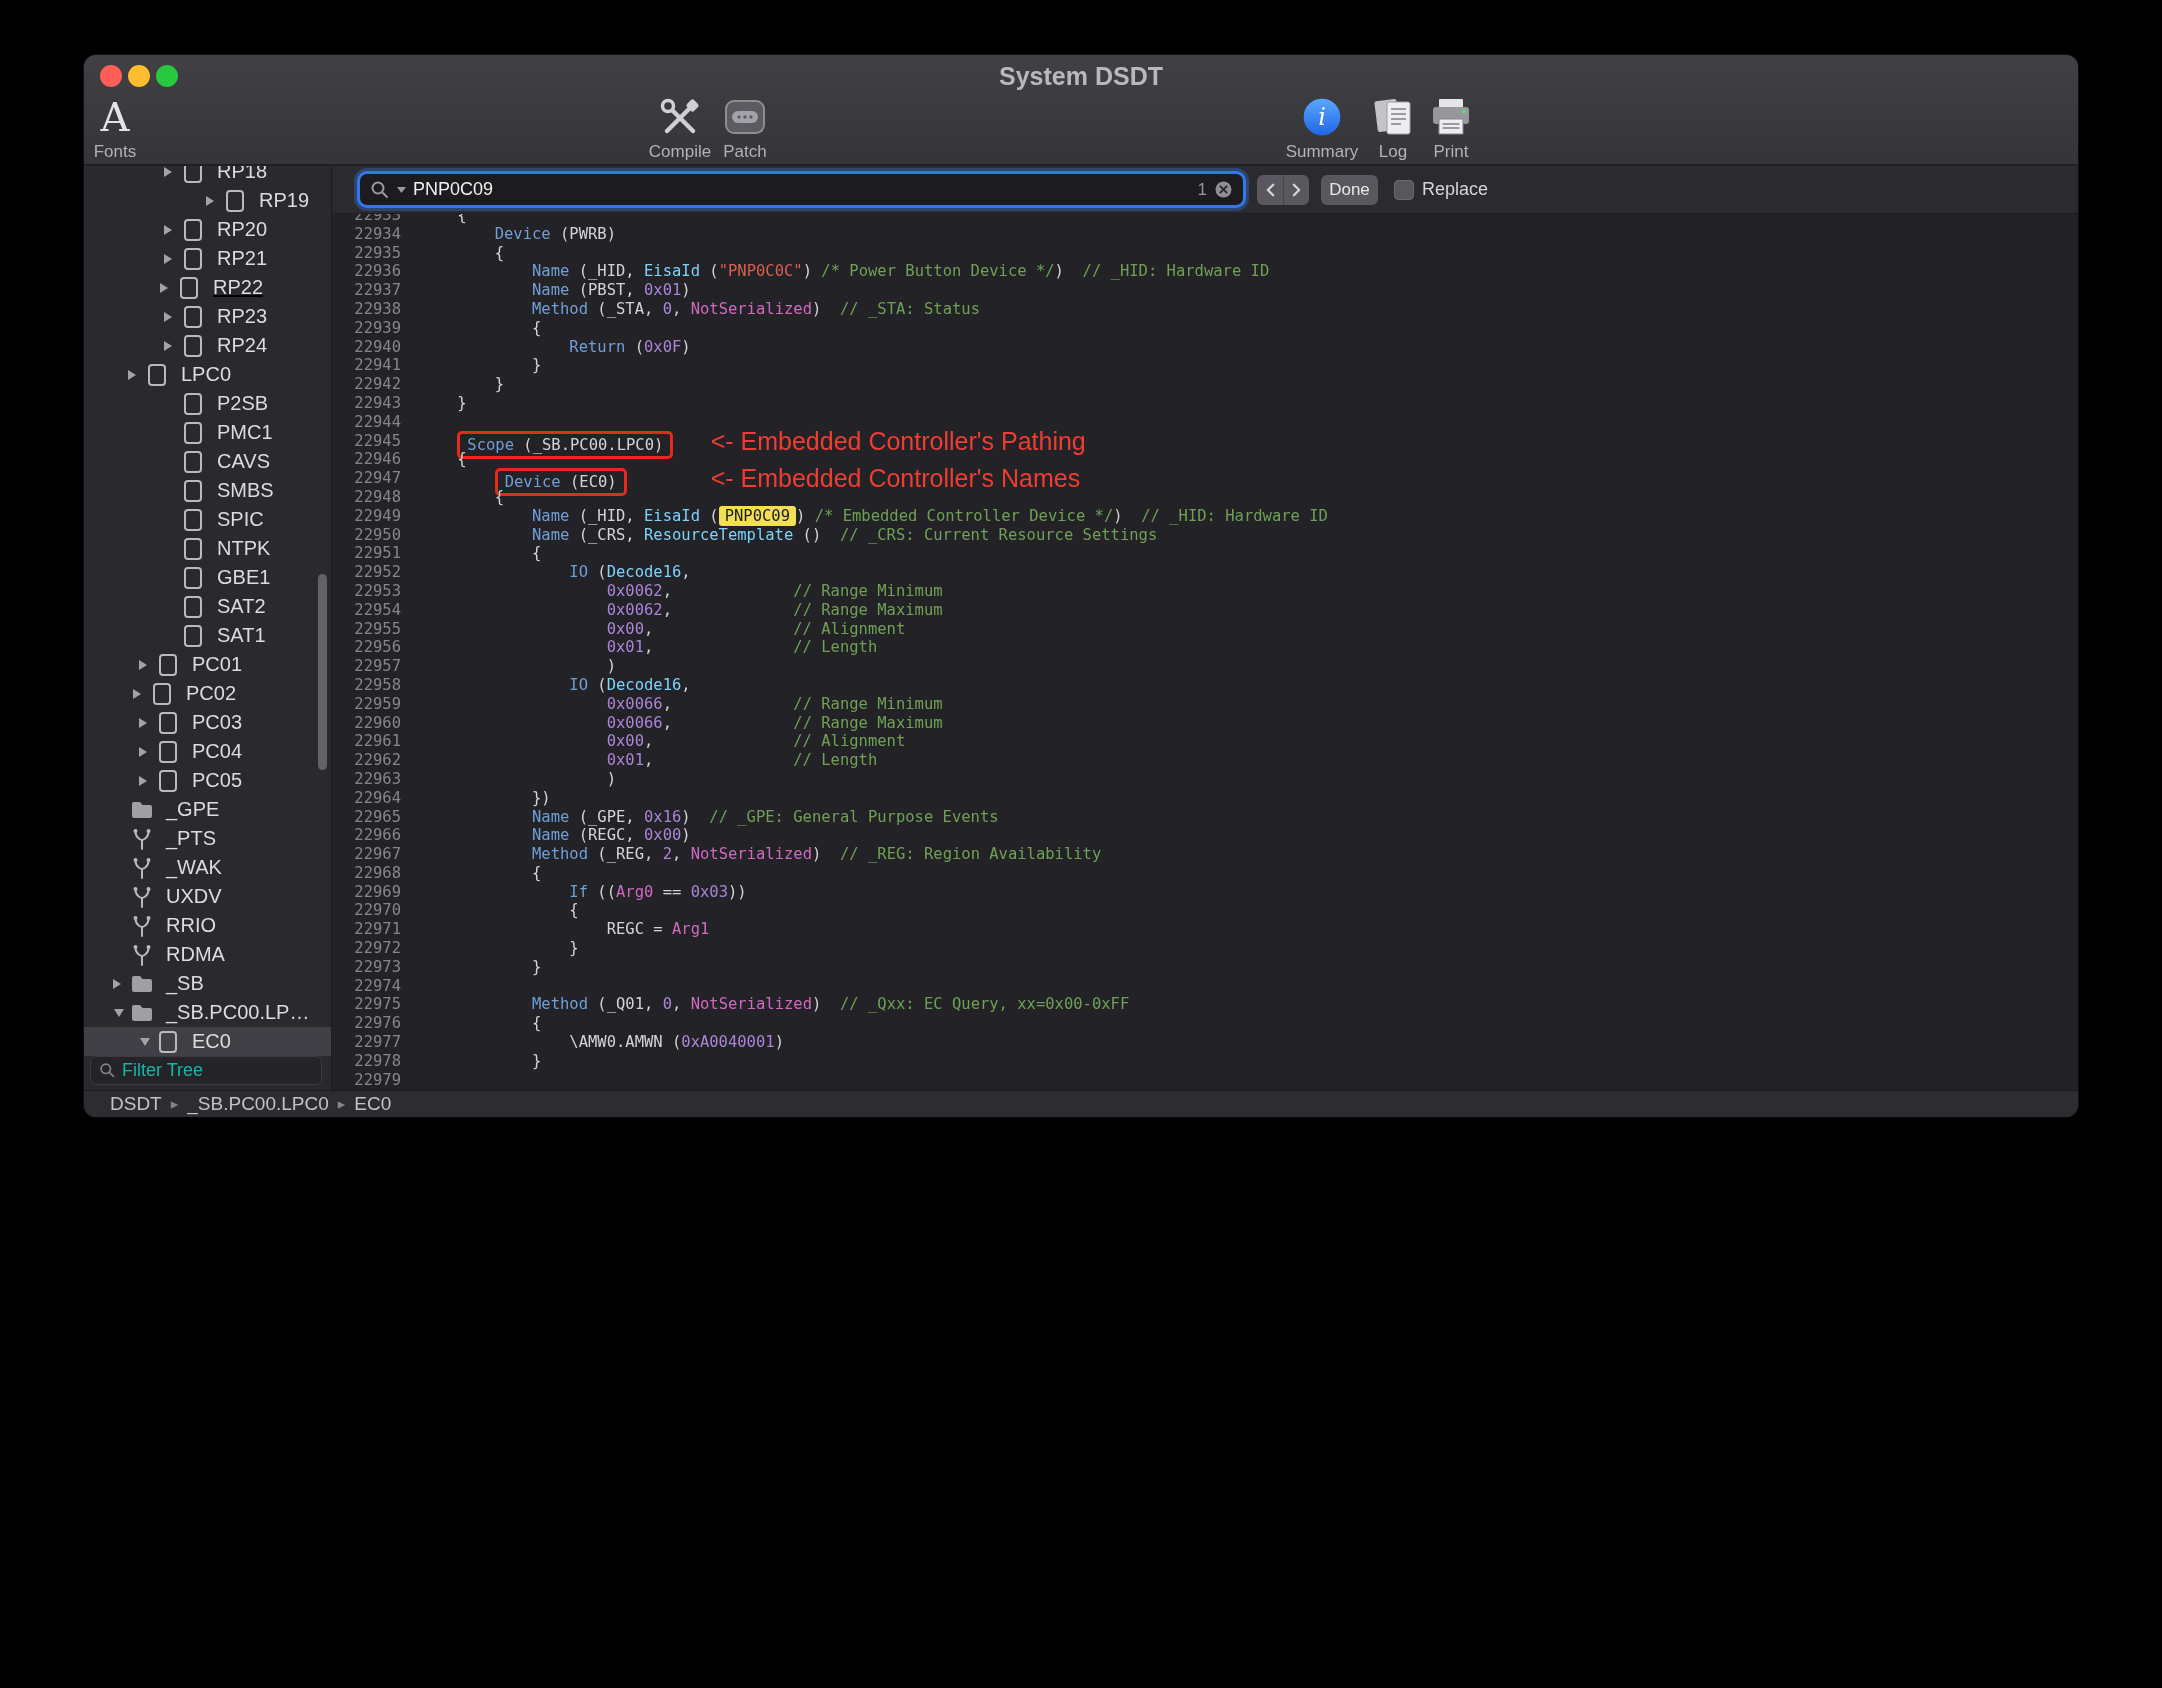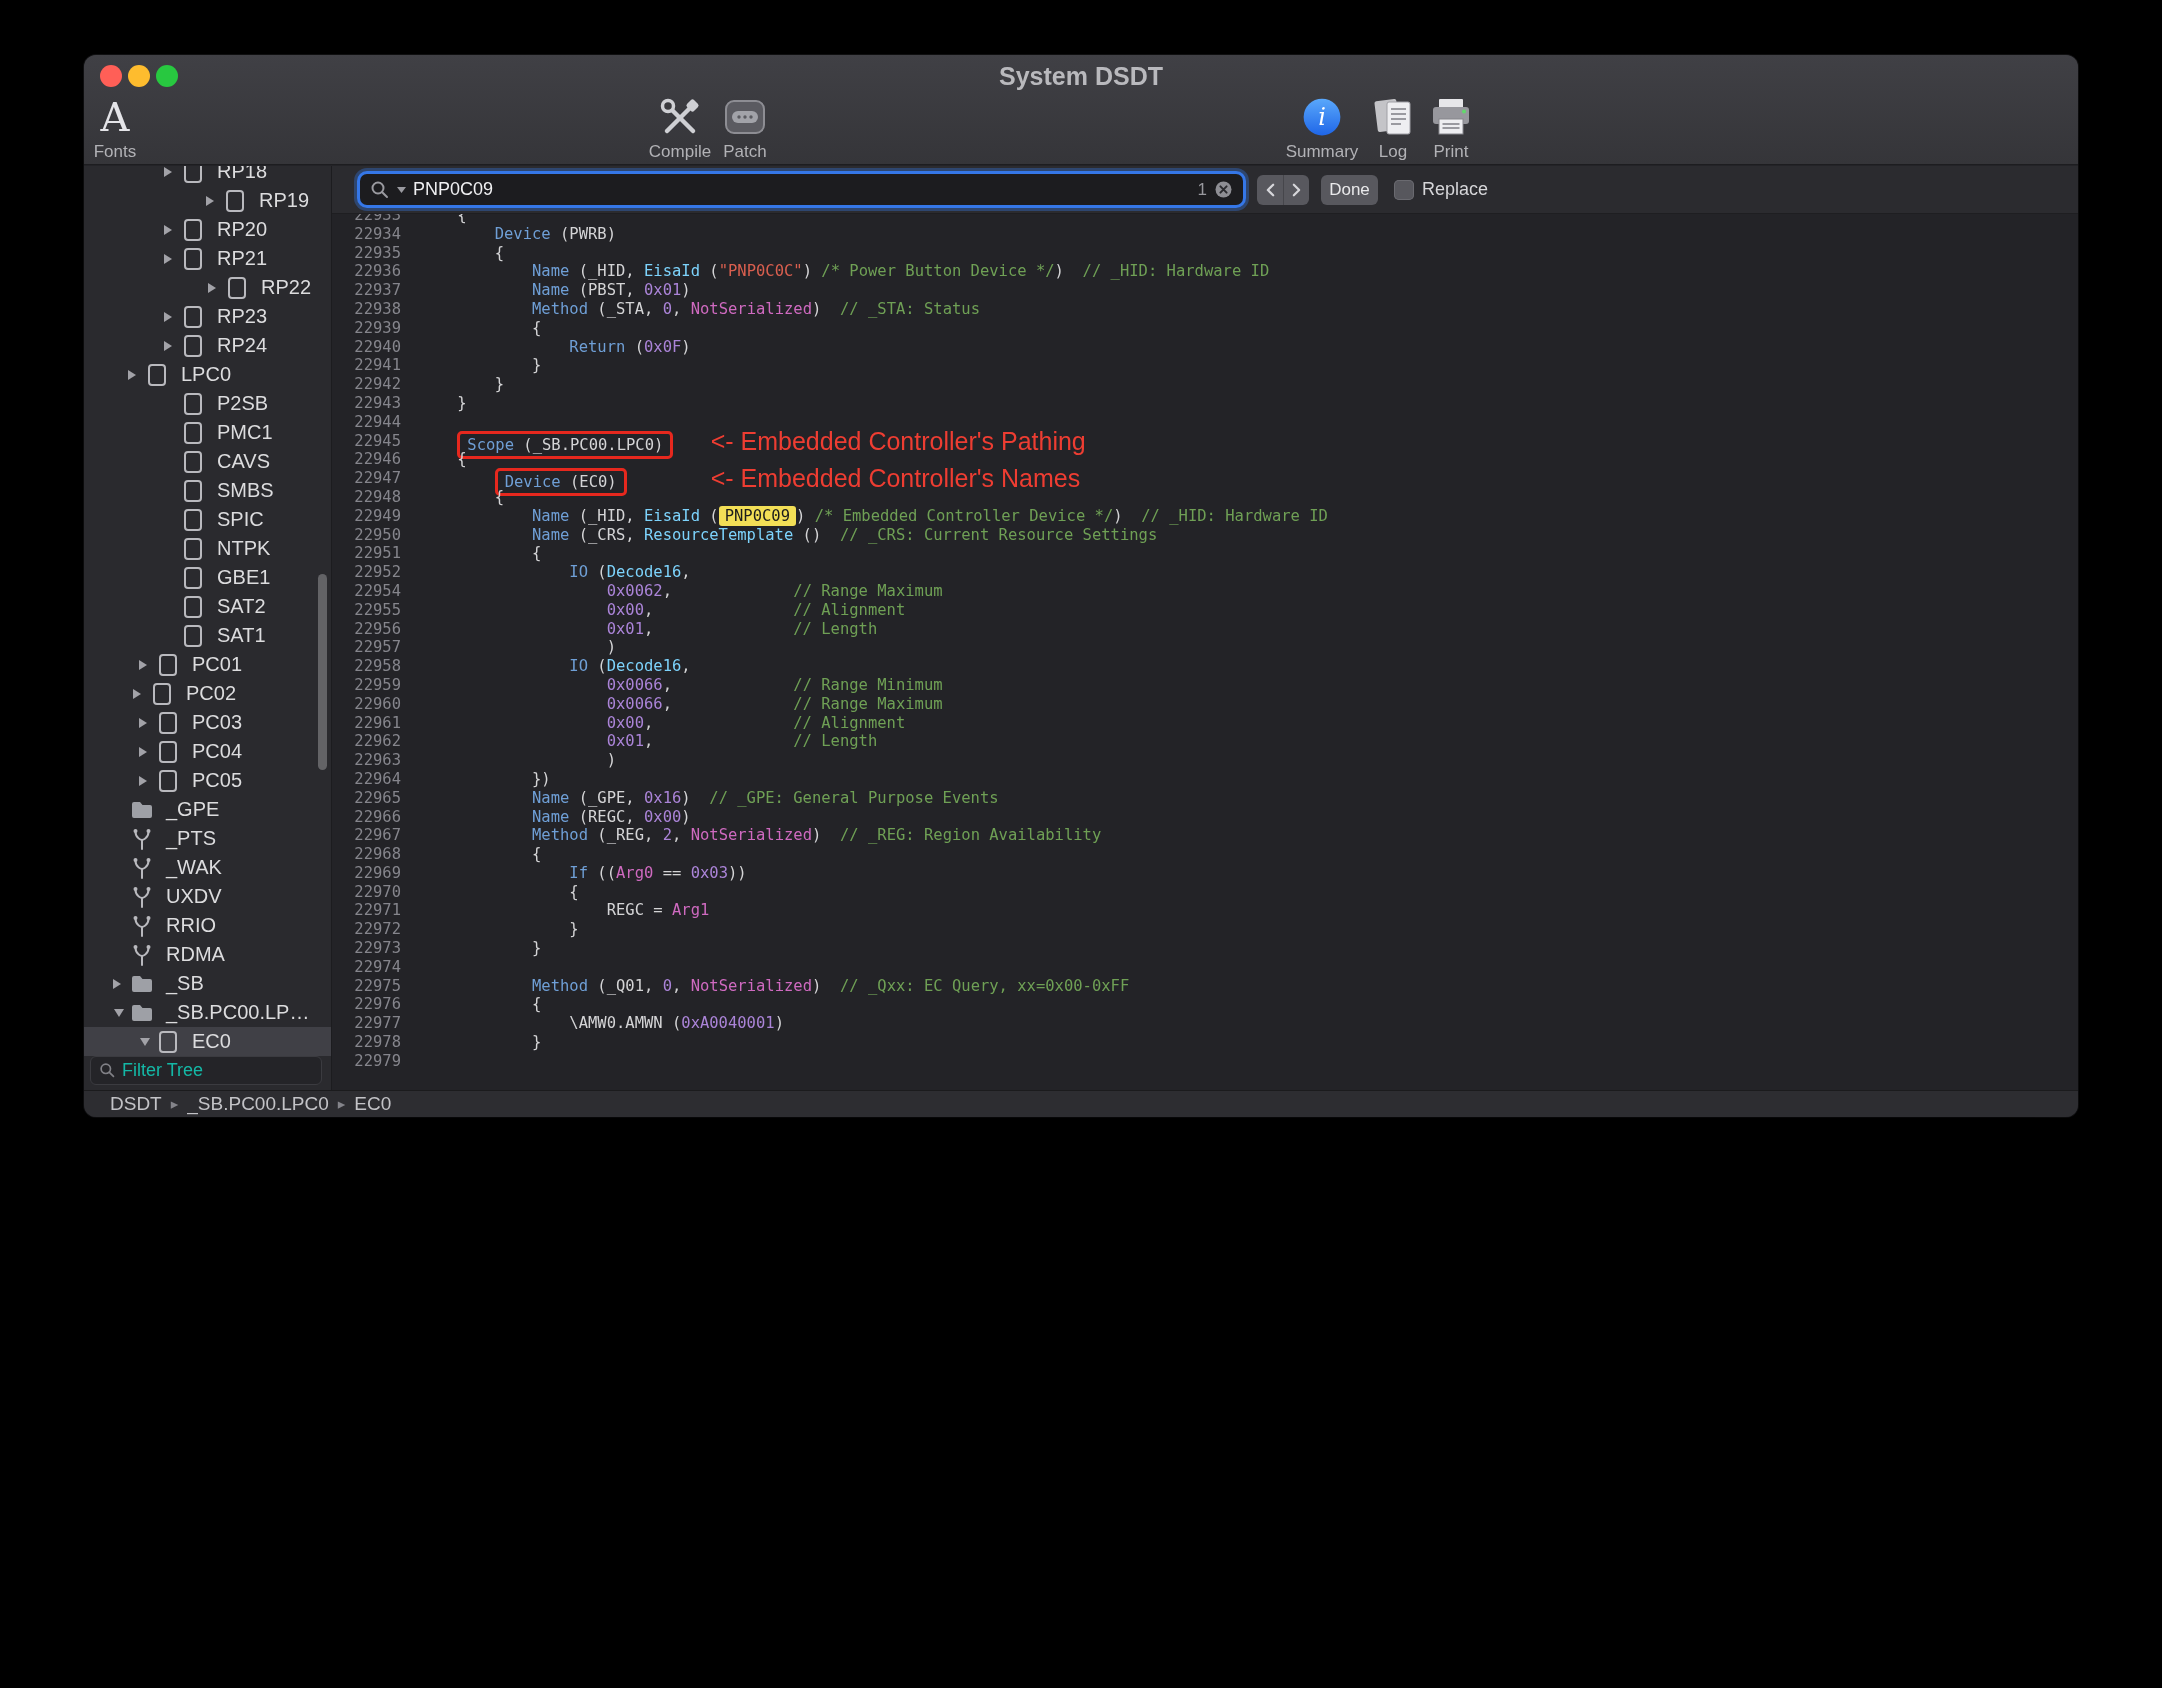--- a/index.html
+++ b/index.html
@@ -208,21 +208,21 @@
                 <path d="M1 2 L9 7 L1 12 Z" fill="#a2a2a8"></path>
               </svg>
             </span>
             <span class="ticon">
               <svg width="20" height="24" viewBox="0 0 20 24">
                 <rect x="2" y="2" width="16" height="20" rx="3" fill="none" stroke="#b9b9be" stroke-width="2"></rect>
               </svg>
             </span>
             <span class="tlabel">RP21</span>
           </div>
-          <div class="tree-row" style="padding-left: 119px;">
+          <div class="tree-row" style="padding-left: 71px; text-decoration: underline;">
             <span class="tri">
               <svg width="10" height="14" viewBox="0 0 10 14">
                 <path d="M1 2 L9 7 L1 12 Z" fill="#a2a2a8"></path>
               </svg>
             </span>
             <span class="ticon">
               <svg width="20" height="24" viewBox="0 0 20 24">
                 <rect x="2" y="2" width="16" height="20" rx="3" fill="none" stroke="#b9b9be" stroke-width="2"></rect>
               </svg>
             </span>
@@ -595,20 +595,21 @@
             <div class="line"><span class="ln">22943</span><span class="lc"><span class="c-p">    }</span></span></div>
             <div class="line"><span class="ln">22944</span><span class="lc"></span></div>
             <div class="line"><span class="ln">22945</span><span class="lc"><span class="c-p">    </span><span class="redbox"><span class="c-k">Scope</span><span class="c-p"> (_SB.PC00.LPC0)</span></span><span class="c-p">    </span><span class="c-a">&lt;- Embedded Controller's Pathing</span></span></div>
             <div class="line"><span class="ln">22946</span><span class="lc"><span class="c-p">    {</span></span></div>
             <div class="line"><span class="ln">22947</span><span class="lc"><span class="c-p">        </span><span class="redbox"><span class="c-k">Device</span><span class="c-p"> (EC0)</span></span><span class="c-p">         </span><span class="c-a">&lt;- Embedded Controller's Names</span></span></div>
             <div class="line"><span class="ln">22948</span><span class="lc"><span class="c-p">        {</span></span></div>
             <div class="line"><span class="ln">22949</span><span class="lc"><span class="c-p">            </span><span class="c-k">Name</span><span class="c-p"> (_HID, </span><span class="c-t">EisaId</span><span class="c-p"> (</span><span class="c-h">PNP0C09</span><span class="c-p">) </span><span class="c-c">/* Embedded Controller Device */</span><span class="c-p">)  </span><span class="c-c">// _HID: Hardware ID</span></span></div>
             <div class="line"><span class="ln">22950</span><span class="lc"><span class="c-p">            </span><span class="c-k">Name</span><span class="c-p"> (_CRS, </span><span class="c-t">ResourceTemplate</span><span class="c-p"> ()  </span><span class="c-c">// _CRS: Current Resource Settings</span></span></div>
             <div class="line"><span class="ln">22951</span><span class="lc"><span class="c-p">            {</span></span></div>
             <div class="line"><span class="ln">22952</span><span class="lc"><span class="c-p">                </span><span class="c-k">IO</span><span class="c-p"> (</span><span class="c-t">Decode16</span><span class="c-p">,</span></span></div>
+            <div class="line"><span class="ln">22953</span><span class="lc"><span class="c-p">                    </span><span class="c-n">0x0062</span><span class="c-p">,             </span><span class="c-c">// Range Minimum</span></span></div>
             <div class="line"><span class="ln">22954</span><span class="lc"><span class="c-p">                    </span><span class="c-n">0x0062</span><span class="c-p">,             </span><span class="c-c">// Range Maximum</span></span></div>
             <div class="line"><span class="ln">22955</span><span class="lc"><span class="c-p">                    </span><span class="c-n">0x00</span><span class="c-p">,               </span><span class="c-c">// Alignment</span></span></div>
             <div class="line"><span class="ln">22956</span><span class="lc"><span class="c-p">                    </span><span class="c-n">0x01</span><span class="c-p">,               </span><span class="c-c">// Length</span></span></div>
             <div class="line"><span class="ln">22957</span><span class="lc"><span class="c-p">                    )</span></span></div>
             <div class="line"><span class="ln">22958</span><span class="lc"><span class="c-p">                </span><span class="c-k">IO</span><span class="c-p"> (</span><span class="c-t">Decode16</span><span class="c-p">,</span></span></div>
             <div class="line"><span class="ln">22959</span><span class="lc"><span class="c-p">                    </span><span class="c-n">0x0066</span><span class="c-p">,             </span><span class="c-c">// Range Minimum</span></span></div>
             <div class="line"><span class="ln">22960</span><span class="lc"><span class="c-p">                    </span><span class="c-n">0x0066</span><span class="c-p">,             </span><span class="c-c">// Range Maximum</span></span></div>
             <div class="line"><span class="ln">22961</span><span class="lc"><span class="c-p">                    </span><span class="c-n">0x00</span><span class="c-p">,               </span><span class="c-c">// Alignment</span></span></div>
             <div class="line"><span class="ln">22962</span><span class="lc"><span class="c-p">                    </span><span class="c-n">0x01</span><span class="c-p">,               </span><span class="c-c">// Length</span></span></div>
             <div class="line"><span class="ln">22963</span><span class="lc"><span class="c-p">                    )</span></span></div>

